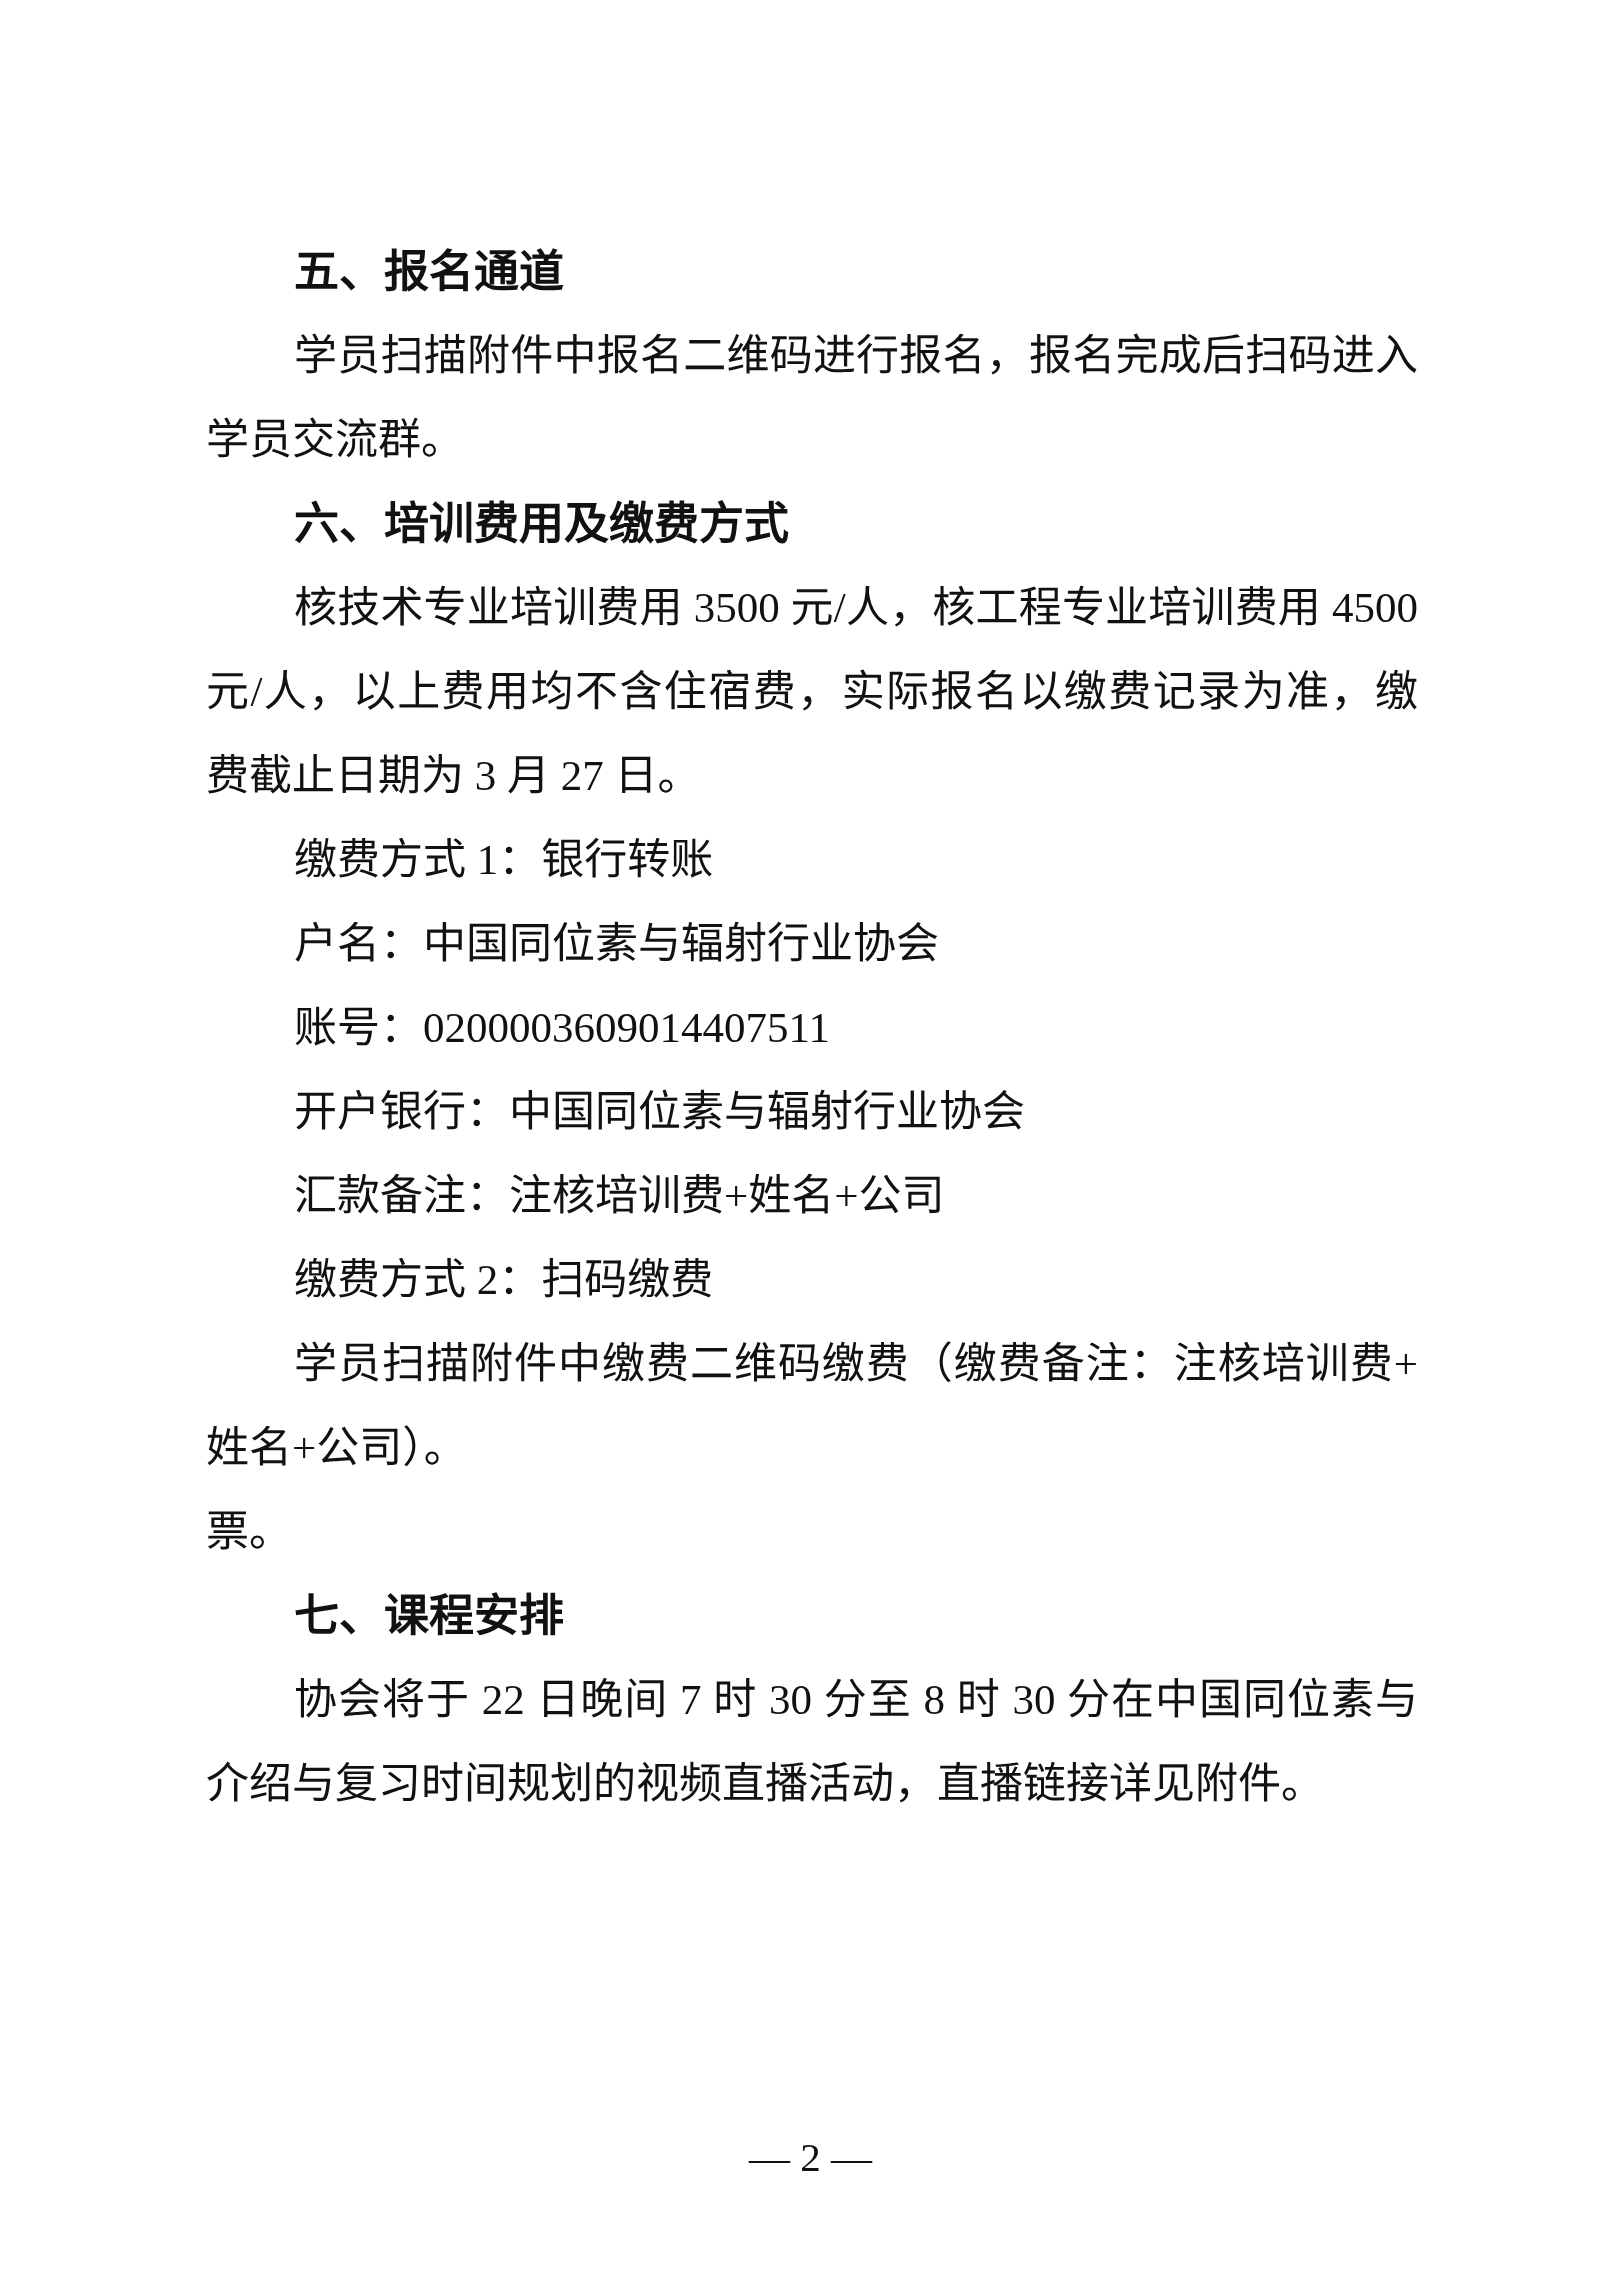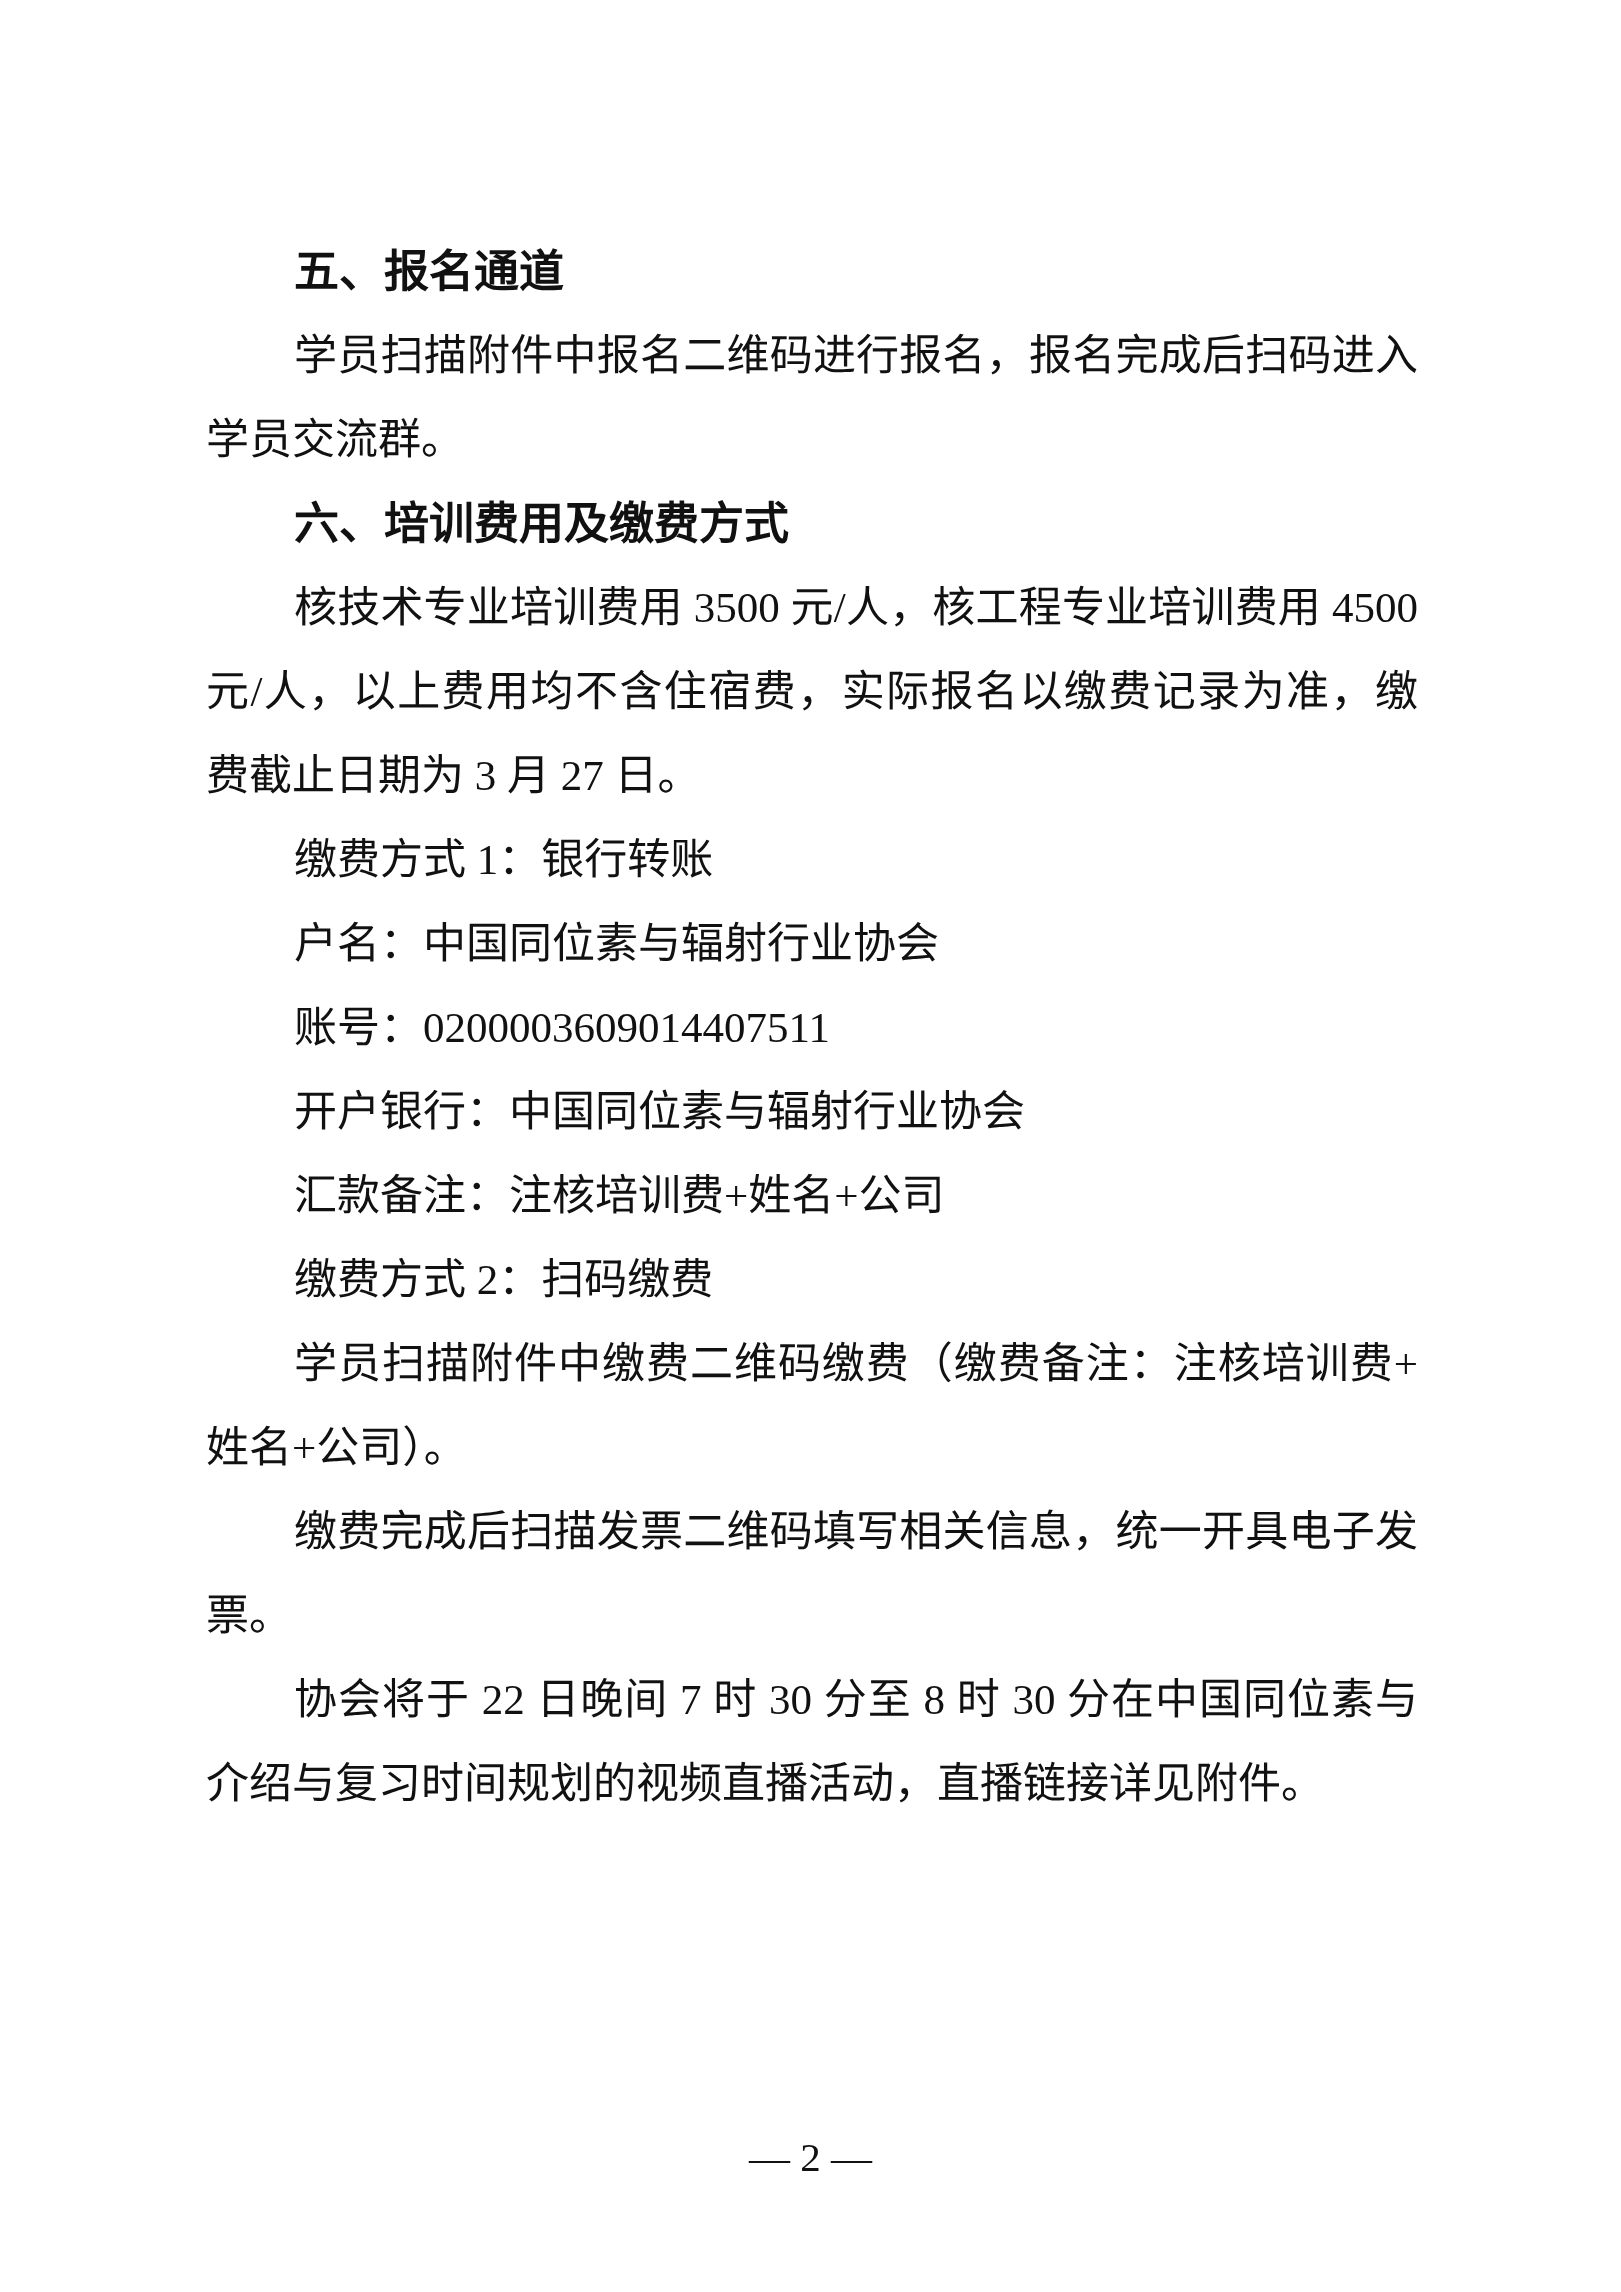--- a/index.html
+++ b/index.html
@@ -75,21 +75,21 @@
     <div class="line fill">元/人，以上费用均不含住宿费，实际报名以缴费记录为准，缴</div>
     <div class="line">费截止日期为 3 月 27 日。</div>
     <div class="line sub ind">缴费方式 1：银行转账</div>
     <div class="line ind">户名：中国同位素与辐射行业协会</div>
     <div class="line ind">账号：0200003609014407511</div>
     <div class="line ind">开户银行：中国同位素与辐射行业协会</div>
     <div class="line ind">汇款备注：注核培训费+姓名+公司</div>
     <div class="line sub ind">缴费方式 2：扫码缴费</div>
     <div class="line fill ind">学员扫描附件中缴费二维码缴费（缴费备注：注核培训费+</div>
     <div class="line">姓名+公司）。</div>
-    <div class="line fill ind">缴费完成后扫描发票二维码填写相关信息，统一开具电子发</div>
     <div class="line">票。</div>
+    <div class="line h1 ind">七、课程安排</div>
     <div class="line fill ind">协会将于 22 日晚间 7 时 30 分至 8 时 30 分在中国同位素与</div>
     <div class="line">介绍与复习时间规划的视频直播活动，直播链接详见附件。</div>
   </div>
 
   <div class="footer">— 2 —</div>
 </div>
 
 
 </body></html>

